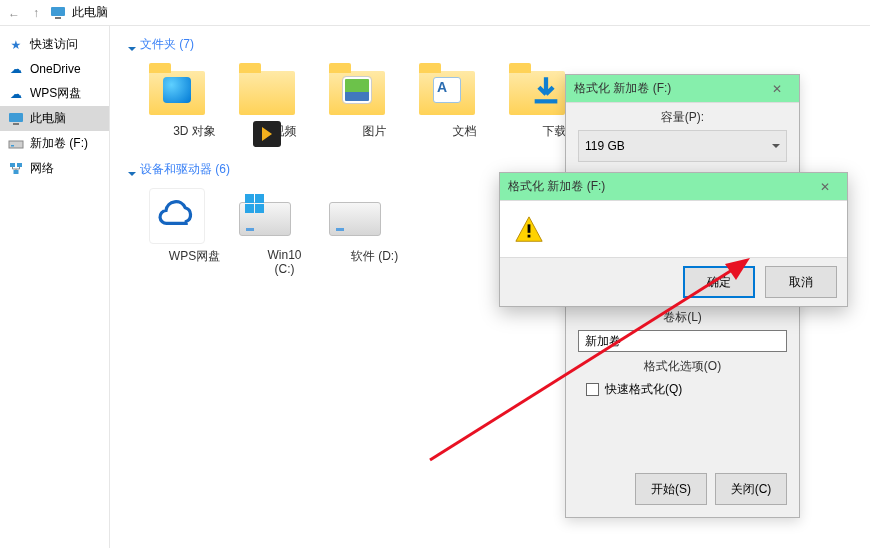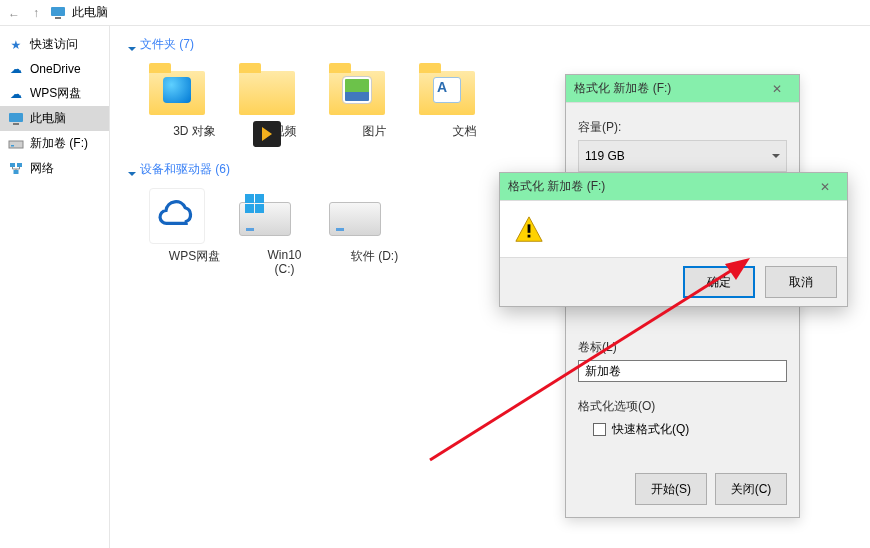--- a/index.html
+++ b/index.html
@@ -38,25 +38,25 @@
 
   
   .drive { width:52px; height:34px; background:linear-gradient(#f6f6f6,#d6d6d6); border:1px solid #bfbfbf; border-radius:3px; margin-top:14px; position:relative; }
   .drive::after { content:''; position:absolute; bottom:4px; left:6px; width:8px; height:3px; background:#5aa1e0; }
   .appico { width:56px; height:56px; border:1px solid #eee; border-radius:4px; display:flex; align-items:center; justify-content:center; background:#fff; }
 
   
   .fmtdlg { position:absolute; left:565px; top:74px; width:235px; height:444px; border:1px solid #b2b2b2; background:#f0f0f0; box-shadow:0 4px 12px rgba(0,0,0,0.15); }
   .dlgtitle { height:28px; display:flex; align-items:center; justify-content:space-between; padding:0 8px; font-size:12px; color:#333; background:#86efac; border-bottom:1px solid #dcdcdc; }
   .dlgtitle .x { width:28px; text-align:center; color:#666; }
-  .dlgfield { padding:16px 12px 2px; font-size:12px; color:#333; }
+  .dlgfield { padding:6px 12px 2px; font-size:12px; color:#333;text-align:center; }
   .dlgselect { margin:2px 12px 6px; height:32px; background:#e9e9e9; border:1px solid #cfcfcf; padding:0 6px; display:flex; align-items:center; justify-content:space-between; font-size:12px; }
   .dlgselect::after { content:''; border:4px solid transparent; border-top-color:#555; position:relative; top:2px; }
   .dlgtext { margin:2px 12px 0; height:22px; background:#fff; border:1px solid #7a7a7a; padding:0 6px; display:flex; align-items:center; font-size:12px; }
-  .dlgchk { margin:4px 27px; display:flex; align-items:center; gap:6px; font-size:12px; }
+  .dlgchk { margin:4px 20px; display:flex; align-items:center; gap:6px; font-size:12px; }
   .dlgchk .box { width:13px; height:13px; border:1px solid #666; background:#fff; }
   .btnrow { position:absolute; bottom:12px; right:12px; display:flex; gap:8px; }
   .winbtn { min-width:72px; height:32px; background:#e1e1e1; border:1px solid #adadad; font-size:12px; display:flex; align-items:center; justify-content:center; }
   .spacer { height: 110px; }
 
   
   .confirm { position:absolute; left:499px; top:172px; width:349px; background:#fff; border:1px solid #b2b2b2; box-shadow:0 6px 18px rgba(0,0,0,0.25); z-index:5; }
   .confirm .body { display:flex; gap:10px; padding:14px 16px 14px 14px; font-size:12px; color:#333; line-height:1.55; }
   .confirm .warnico { width:30px; height:28px; flex:0 0 30px; }
   .confirm .btns { background:#f0f0f0; padding:8px 10px; display:flex; justify-content:flex-end; gap:10px; border-top:1px solid #dcdcdc; }
@@ -152,20 +152,32 @@
           </div>
         <div class="label">图片</div>
       </div>
       <div class="itemcell">
         <div class="thumb">
             <div class="folder"></div>
             <div class="overlay ov-doc"></div>
           </div>
         <div class="label">文档</div>
       </div>
+      <div class="itemcell">
+        <div class="thumb">
+            <div class="folder"></div>
+            <div class="overlay ov-dl">
+          <svg viewBox="0 0 24 24">
+                <path d="M12 3v12m0 0l-5-5m5 5l5-5" stroke="#0f7fd0" stroke-width="3" fill="none"></path>
+                <path d="M4 20h16" stroke="#0f7fd0" stroke-width="3"></path>
+              </svg>
+        </div>
+          </div>
+        <div class="label">下载</div>
+      </div>
     </div>
 
     <div class="sectionhdr">
       <span>设备和驱动器 (6)</span>
     </div>
     <div class="row">
       <div class="itemcell">
         <div class="appico">
           <svg viewBox="0 0 48 48" width="44" height="44">
               <path d="M34 30a8 8 0 0 0-1-15 11 11 0 0 0-21 3 7 7 0 0 0 1 14h21z" fill="none" stroke="#1565c0" stroke-width="3.5"></path>

